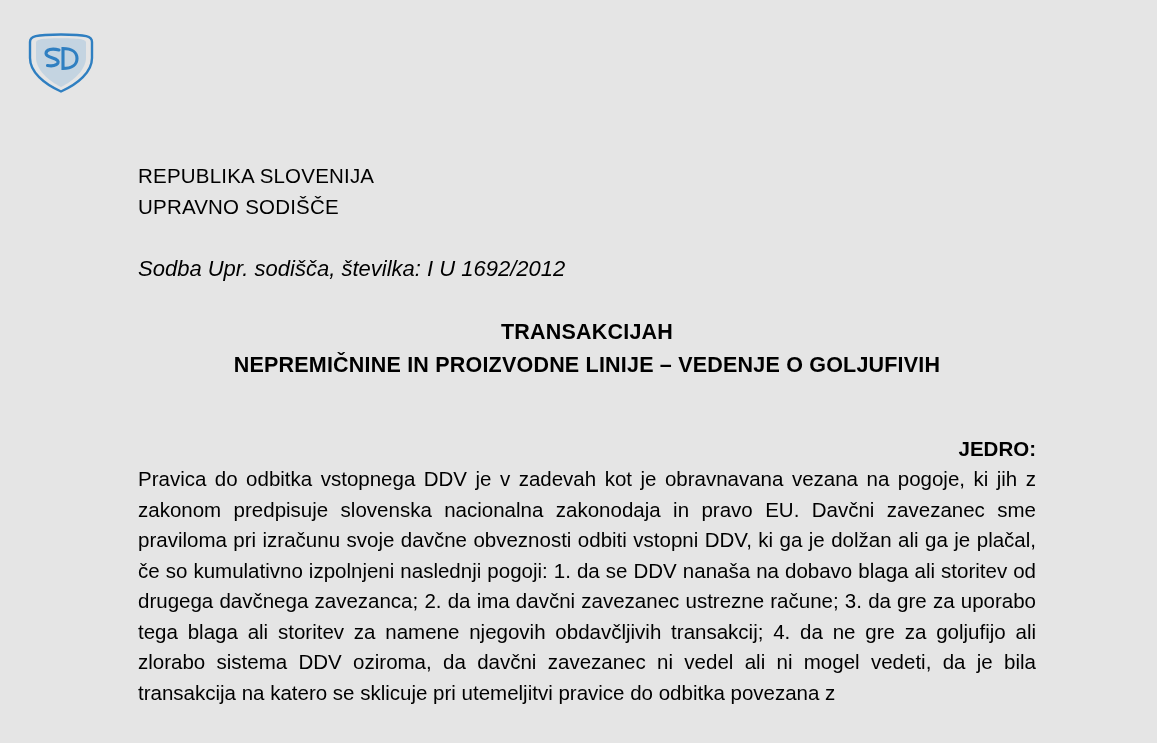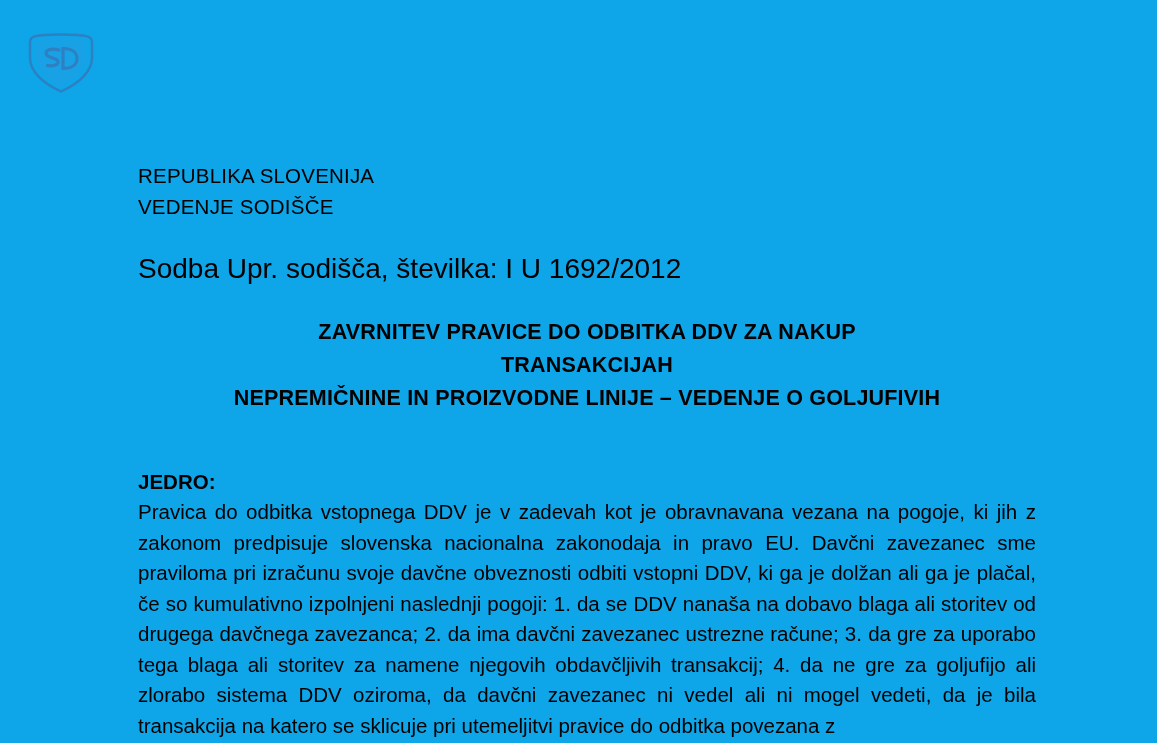--- a/index.html
+++ b/index.html
@@ -11,21 +11,21 @@
     width: 1157px;
     height: 743px;
     overflow: hidden;
     font-family: "Liberation Sans", sans-serif;
     color: #000000;
   }
   .page {
     position: relative;
     width: 1157px;
     height: 743px;
-    background: #0ea5e9;
+    background: #e5e5e5;
   }
   
   .logo {
     position: absolute;
     left: 22px;
     top: 32px;
     width: 78px;
     height: 62px;
   }
   
@@ -35,37 +35,39 @@
     top: 160px;
     width: 898px;
   }
   .heading-block {
     font-size: 20.5px;
     line-height: 31px;
     letter-spacing: 0.2px;
   }
   .gap-1 { height: 31px; }
   .case-block {
-    font-size: 28px;
+    font-size: 22px;
     line-height: 31px;
+    font-style: italic;
   }
   .gap-2 { height: 32px; }
   .title {
     font-size: 21.5px;
     font-weight: bold;
     line-height: 33px;
     text-align: center;
     letter-spacing: 0.2px;
   }
   .title .line-left { display: block; }
   .gap-3 { height: 52px; }
   .jedro-label {
     font-size: 20.5px;
     font-weight: bold;
     line-height: 30px;
+    text-align: right;
   }
   .body-text {
     font-size: 20.5px;
     line-height: 30.5px;
     text-align: justify;
     text-justify: inter-word;
   }
   .body-text p {
     margin: 0;
   }
@@ -87,33 +89,32 @@
         <path d="M37 18 C30 16 24 17.5 24 21.5 C24 25.5 33 25.5 35.5 28.5 C38 31.5 33 35 25.5 33.5"></path>
         <path d="M41 16.5 L41 36.5 C50 36.5 55 32.5 55 26.5 C55 20.5 50 16.5 41 16.5 Z"></path>
       </g>
     </svg>
   </div>
 
   <div class="doc">
 
     <div class="heading-block">
       <div>REPUBLIKA SLOVENIJA</div>
-      <div>VEDENJE SODIŠČE</div>
+      <div>UPRAVNO SODIŠČE</div>
     </div>
 
     <div class="gap-1"></div>
 
     <div class="case-block">
       <div>Sodba Upr. sodišča, številka: I U 1692/2012</div>
     </div>
 
     <div class="gap-2"></div>
 
     <div class="title">
-      <span class="line-left">ZAVRNITEV PRAVICE DO ODBITKA DDV ZA NAKUP</span>
       <span class="line-left">TRANSAKCIJAH</span>
       <span class="line-left">NEPREMIČNINE IN PROIZVODNE LINIJE – VEDENJE O GOLJUFIVIH</span>
     </div>
 
     <div class="gap-3"></div>
 
     <div class="jedro-label">JEDRO:</div>
 
     <div class="body-text">
       <p>Pravica do odbitka vstopnega DDV je v zadevah kot je obravnavana vezana na pogoje, ki jih z zakonom predpisuje slovenska nacionalna zakonodaja in pravo EU. Davčni zavezanec sme praviloma pri izračunu svoje davčne obveznosti odbiti vstopni DDV, ki ga je dolžan ali ga je plačal, če so kumulativno izpolnjeni naslednji pogoji: 1. da se DDV nanaša na dobavo blaga ali storitev od drugega davčnega zavezanca; 2. da ima davčni zavezanec ustrezne račune; 3. da gre za uporabo tega blaga ali storitev za namene njegovih obdavčljivih transakcij; 4. da ne gre za goljufijo ali zlorabo sistema DDV oziroma, da davčni zavezanec ni vedel ali ni mogel vedeti, da je bila transakcija na katero se sklicuje pri utemeljitvi pravice do odbitka povezana z</p>

